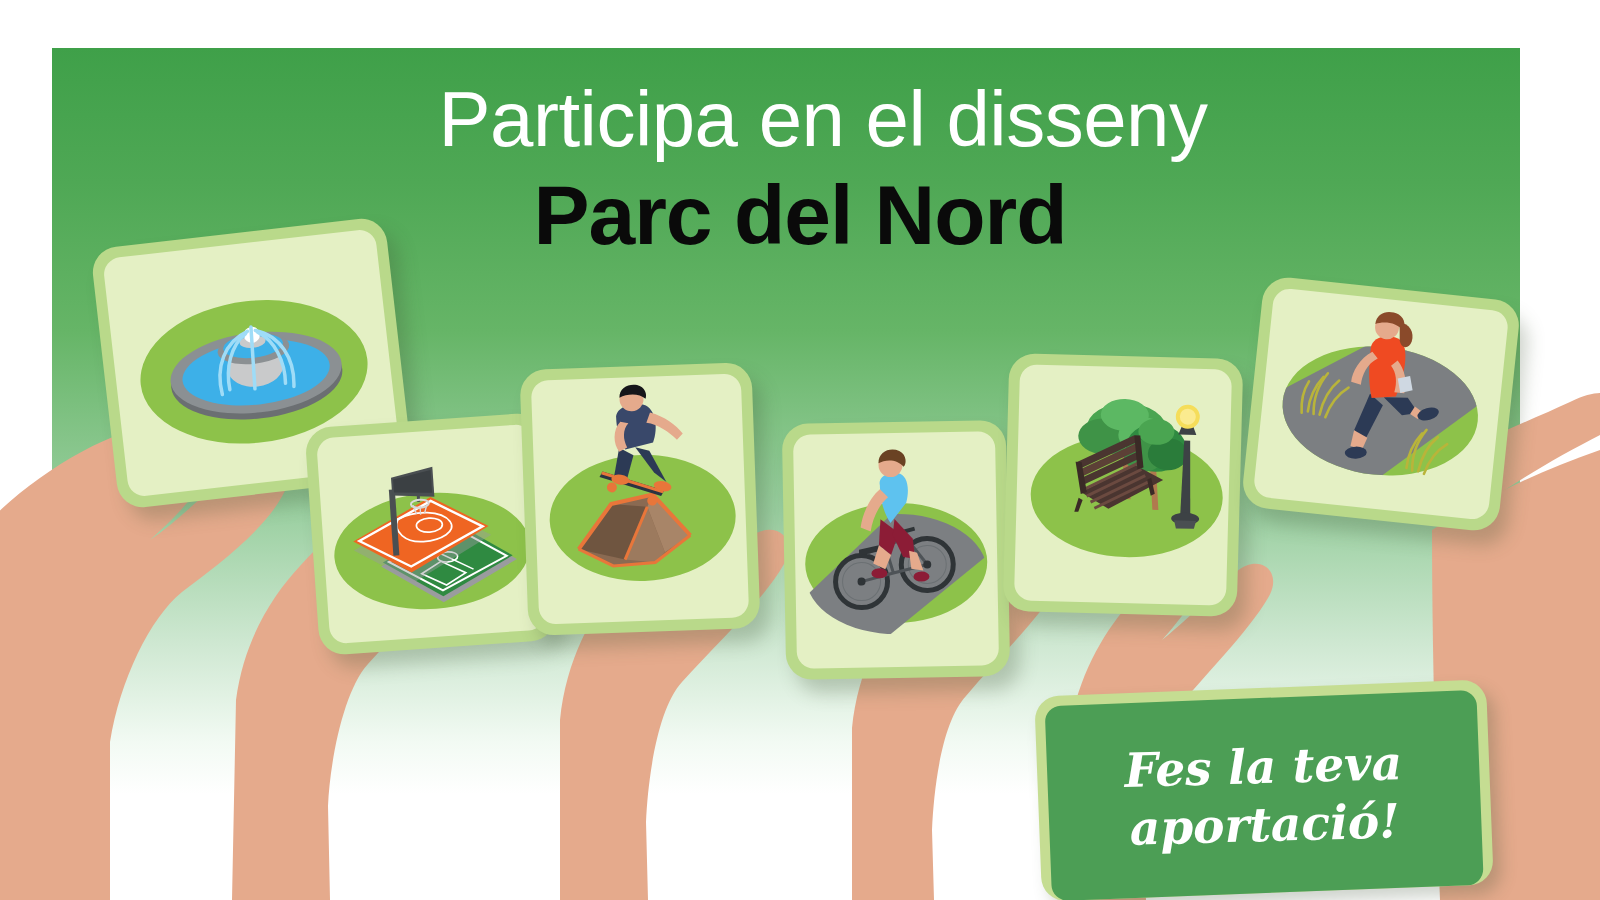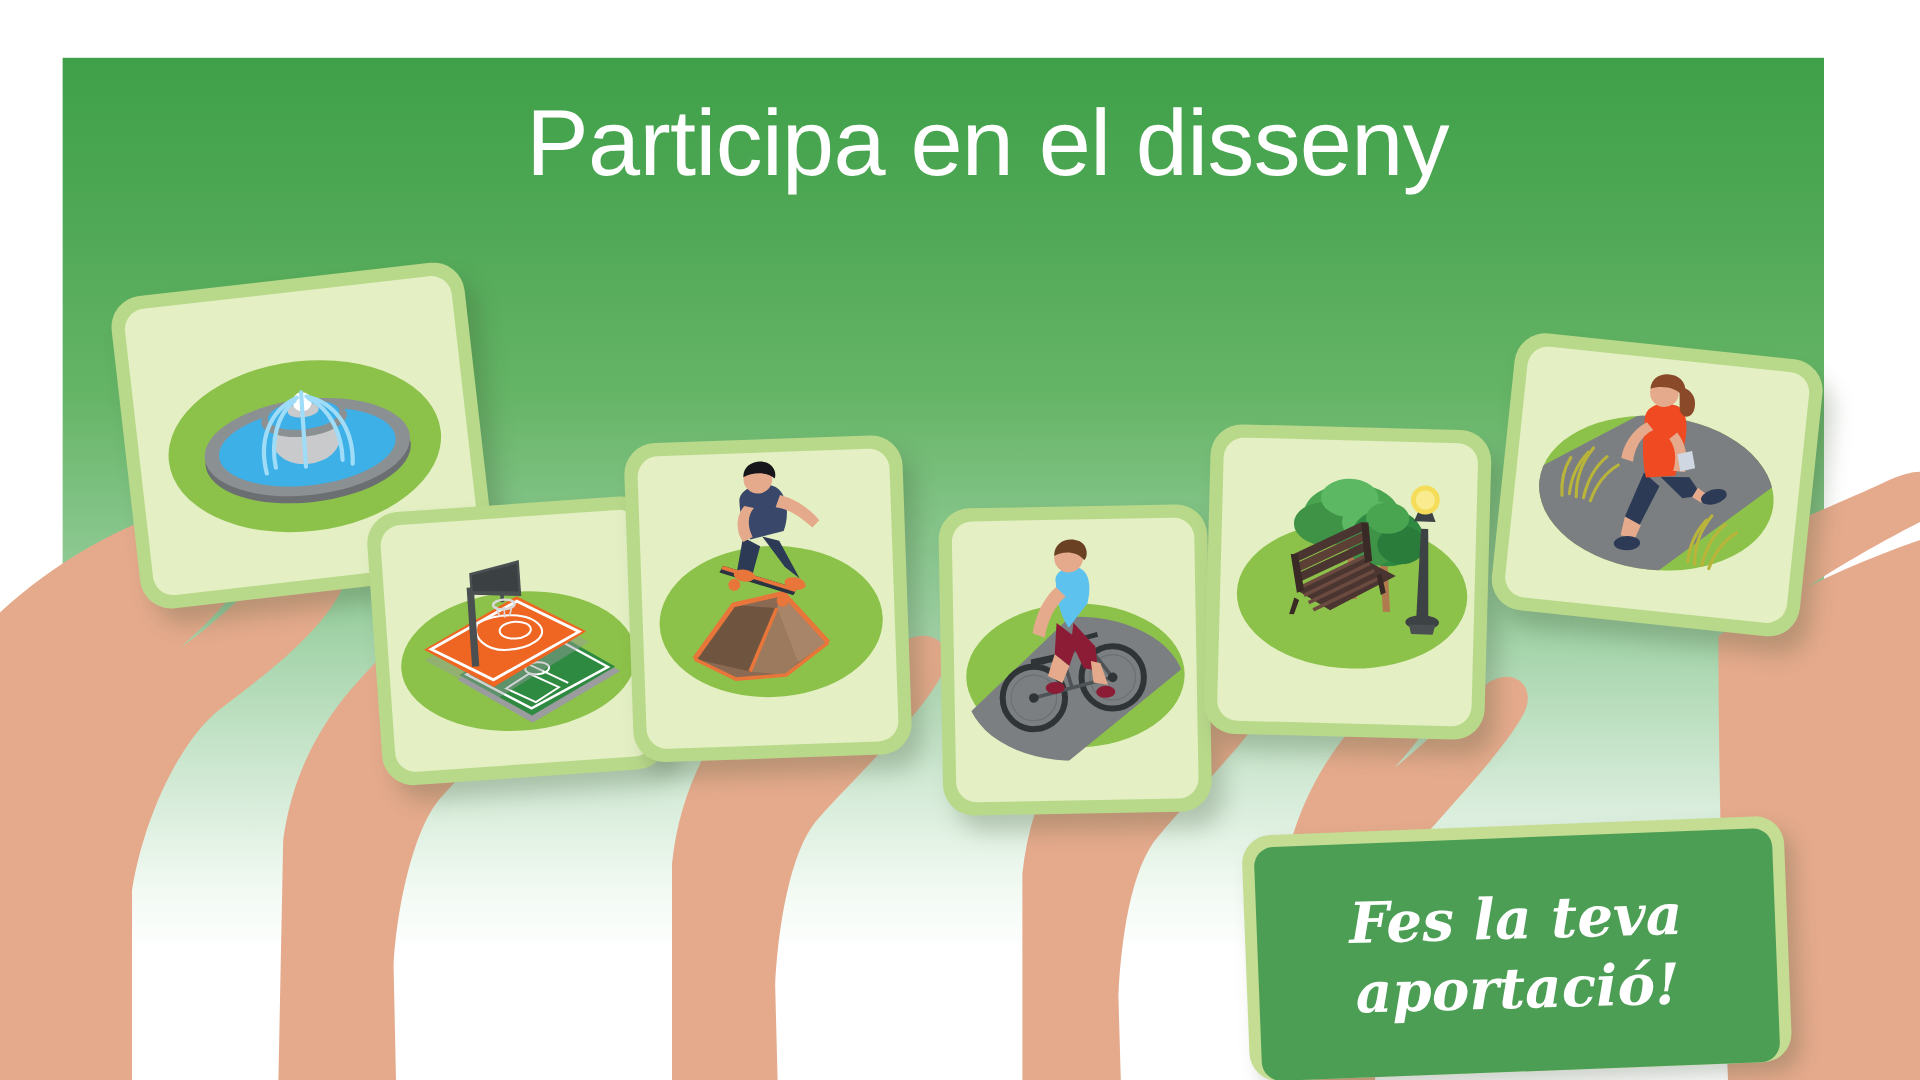--- a/index.html
+++ b/index.html
@@ -318,20 +318,21 @@
         <circle cx="116" cy="28" r="12" fill="#e5aa8c"></circle>
         <path d="M104 26 C104 14 116 10 126 14 C134 18 134 26 132 30 C126 22 112 22 104 26 Z" fill="#8a4a2a"></path>
         <path d="M128 22 C138 22 144 30 142 40 C140 48 132 48 130 40 Z" fill="#8a4a2a"></path>
       </g>
     </svg>
   </div>
 </div>
 
 <div id="headline">
   <div class="hl-line" style="margin-top:74px;">Participa en el disseny</div>
+  <div class="hl-bold">Parc del Nord</div>
 </div>
 
 <div id="cta">
   <div class="inner">
     <div id="ctatext">
       <div>Fes la teva</div>
       <div>aportació!</div>
     </div>
   </div>
 </div>

